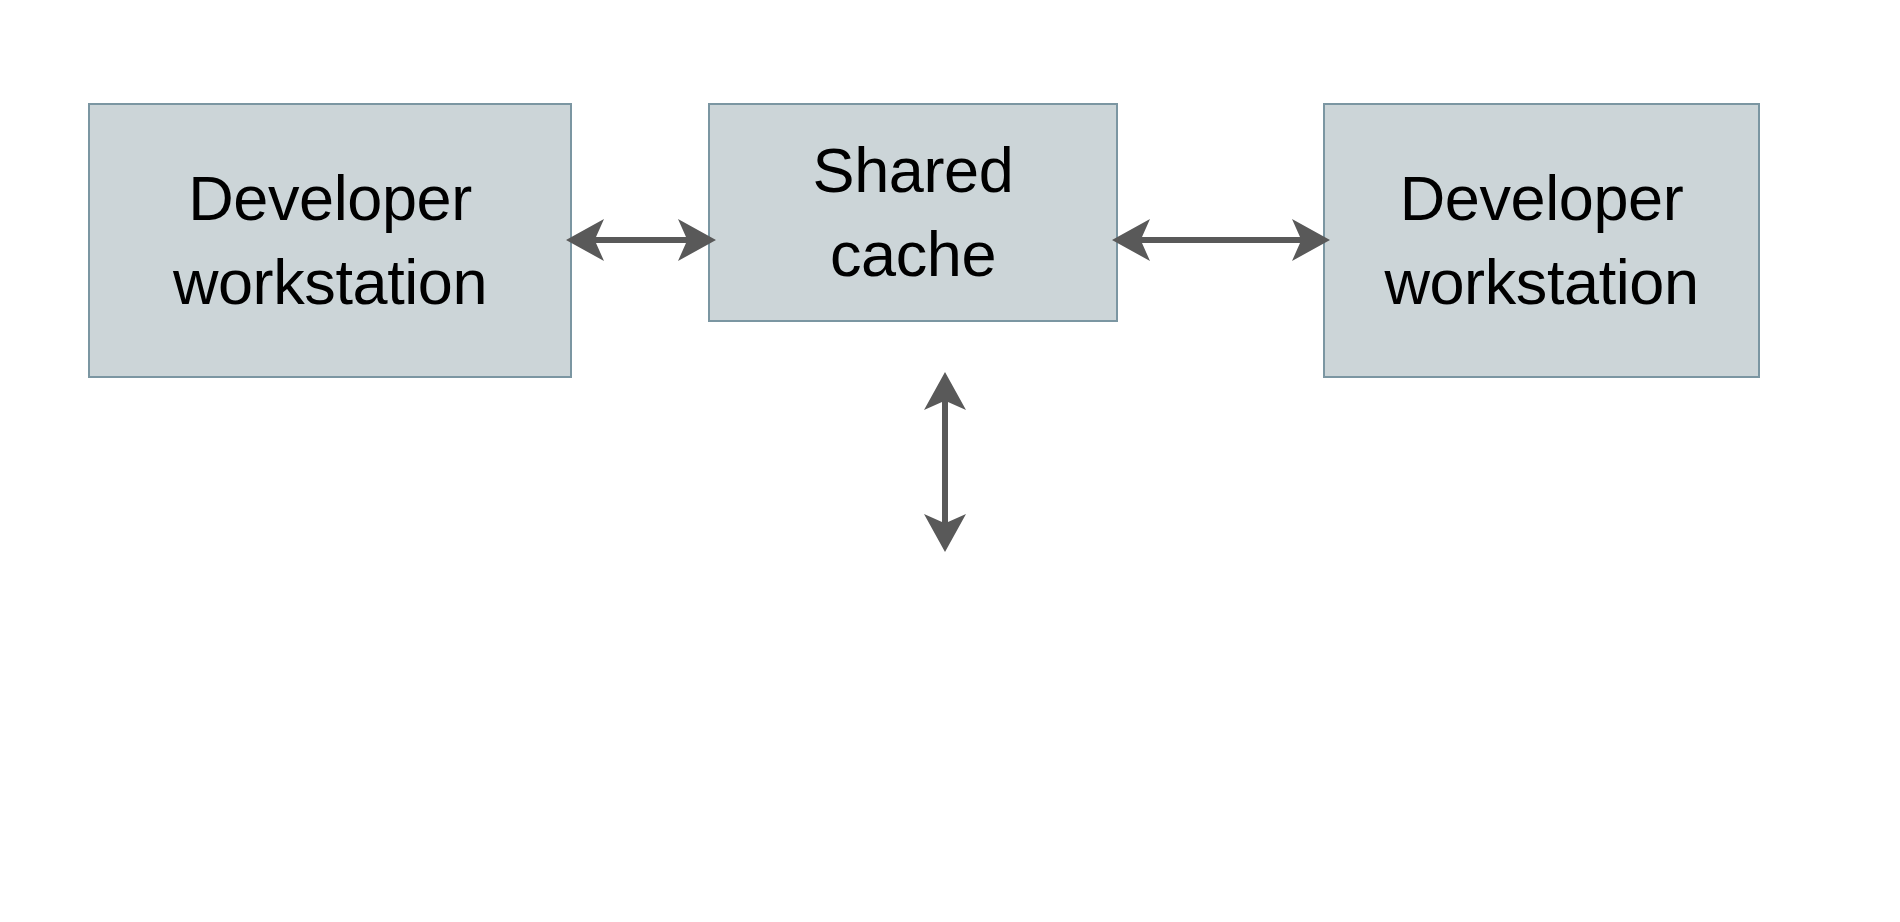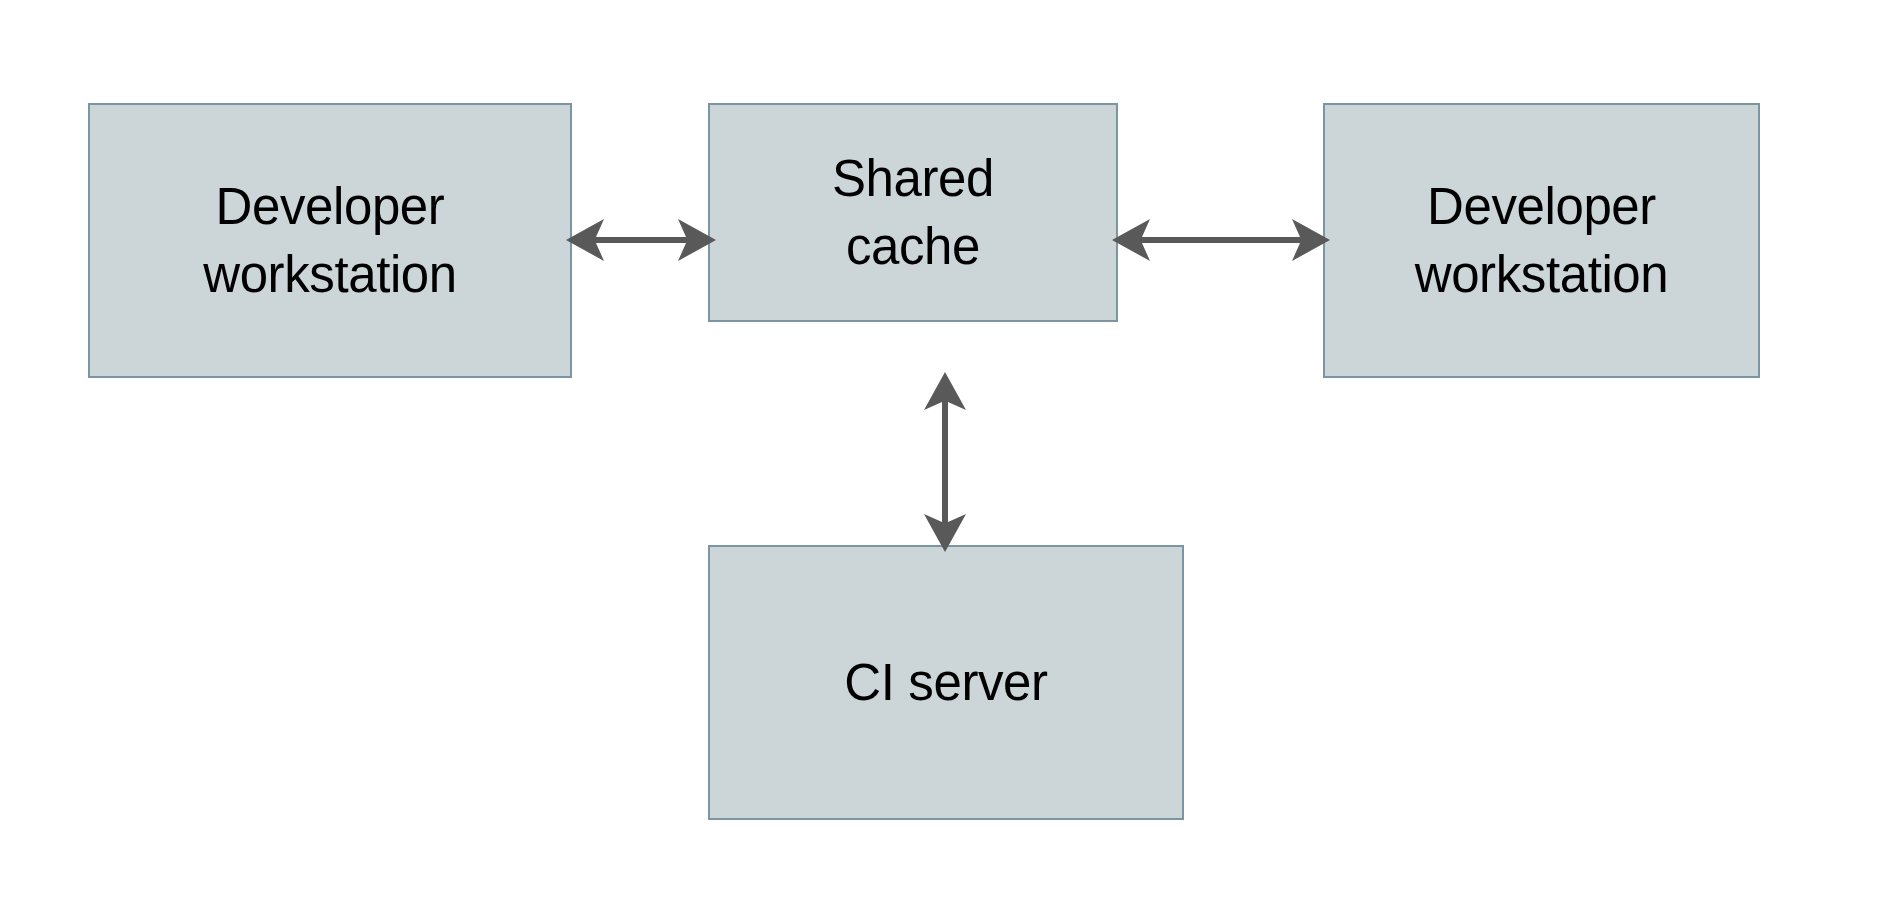--- a/index.html
+++ b/index.html
@@ -24,21 +24,21 @@
     background: #ccd5d8;
     border: 2px solid #7b96a2;
     display: flex;
     align-items: center;
     justify-content: center;
     text-align: center;
   }
   .node-label {
     color: #000000;
     font-family: "Liberation Sans", sans-serif;
-    font-size: 51px;
+    font-size: 63px;
     line-height: 1.32;
     font-weight: 400;
     letter-spacing: -0.4px;
     white-space: pre-line;
     padding: 0 8px;
   }
   .node-dev-left   { left: 88px;   top: 103px; width: 484px; height: 275px; }
   .node-cache      { left: 708px;  top: 103px; width: 410px; height: 219px; }
   .node-dev-right  { left: 1323px; top: 103px; width: 437px; height: 275px; }
   .node-ci         { left: 708px;  top: 545px; width: 476px; height: 275px; }
@@ -66,23 +66,20 @@
   <div class="node node-cache">
     <span class="node-label">Shared
 cache</span>
   </div>
 
   <div class="node node-dev-right">
     <span class="node-label">Developer
 workstation</span>
   </div>
 
-  <div class="node node-ci">
-    <span class="node-label">CI server</span>
-  </div>
 
   <div class="connector conn-left">
     <svg viewBox="0 0 150 64" preserveAspectRatio="none" aria-hidden="true">
       <g>
         <path d="M 0 32
                  L 38 11
                  L 30 29
                  L 120 29
                  L 112 11
                  L 150 32

